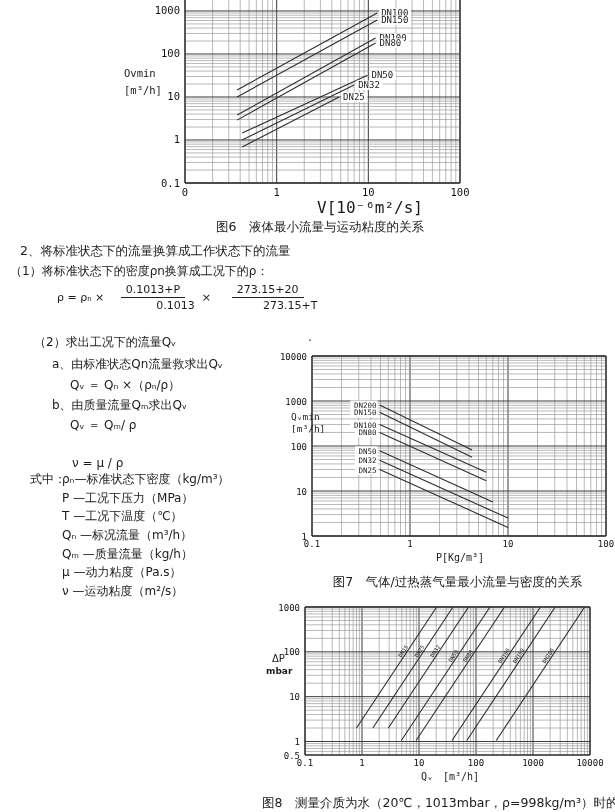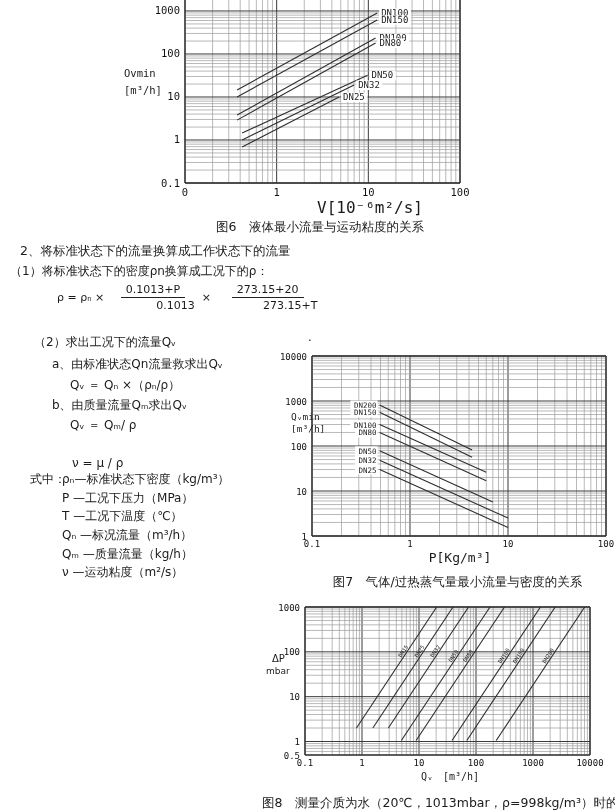--- a/index.html
+++ b/index.html
@@ -370,32 +370,33 @@
   <div class="t" style="left:70px;top:418px;">Qᵥ ＝ Qₘ/ ρ</div>
   <div class="t" style="left:72px;top:456px;">ν = μ / ρ</div>
 
   <div class="t" style="left:30px;top:472px;">式中：</div>
   <div class="t defs" style="left:62px;top:472px;">
       <div>ρₙ—标准状态下密度（kg/m³）</div>
       <div>P —工况下压力（MPa）</div>
       <div>T —工况下温度（℃）</div>
       <div>Qₙ —标况流量（m³/h）</div>
       <div>Qₘ —质量流量（kg/h）</div>
+      <div>μ —动力粘度（Pa.s）</div>
       <div>ν —运动粘度（m²/s）</div>
     </div>
 
   <div class="t" style="left:308px;top:330px;">.</div>
 
   <div class="t mono ylab2" style="left:281px;top:411px;font-size:9.5px;">
     <div>Qᵥmin</div>
     <div>[m³/h]</div>
   </div>
-  <div class="t mono" style="left:400px;top:550px;width:100px;text-align:center;font-size:13px;">P[Kg/m³]</div>
+  <div class="t mono" style="left:400px;top:550px;width:100px;text-align:center;font-size:10px;">P[Kg/m³]</div>
   <div class="t cap" style="left:300px;top:574px;width:315px;">图7　气体/过热蒸气量最小流量与密度的关系</div>
 
   <div class="t ylab2" style="left:266px;top:653px;font-size:10px;">
     <div style="margin-left:6px;">ΔP</div>
-    <div style="font-size:9px;">mbar</div>
+    <div style="font-size:9px;font-weight:bold;">mbar</div>
   </div>
   <div class="t mono" style="left:385px;top:769px;width:110px;text-align:center;font-size:10px;">Qᵥ　[m³/h]</div>
   <div class="t" style="left:262px;top:795px;width:353px;font-size:12.5px;">图8　测量介质为水（20℃，1013mbar，ρ=998kg/m³）时的压力损失</div>
 
 </div>
 
 </body></html>

